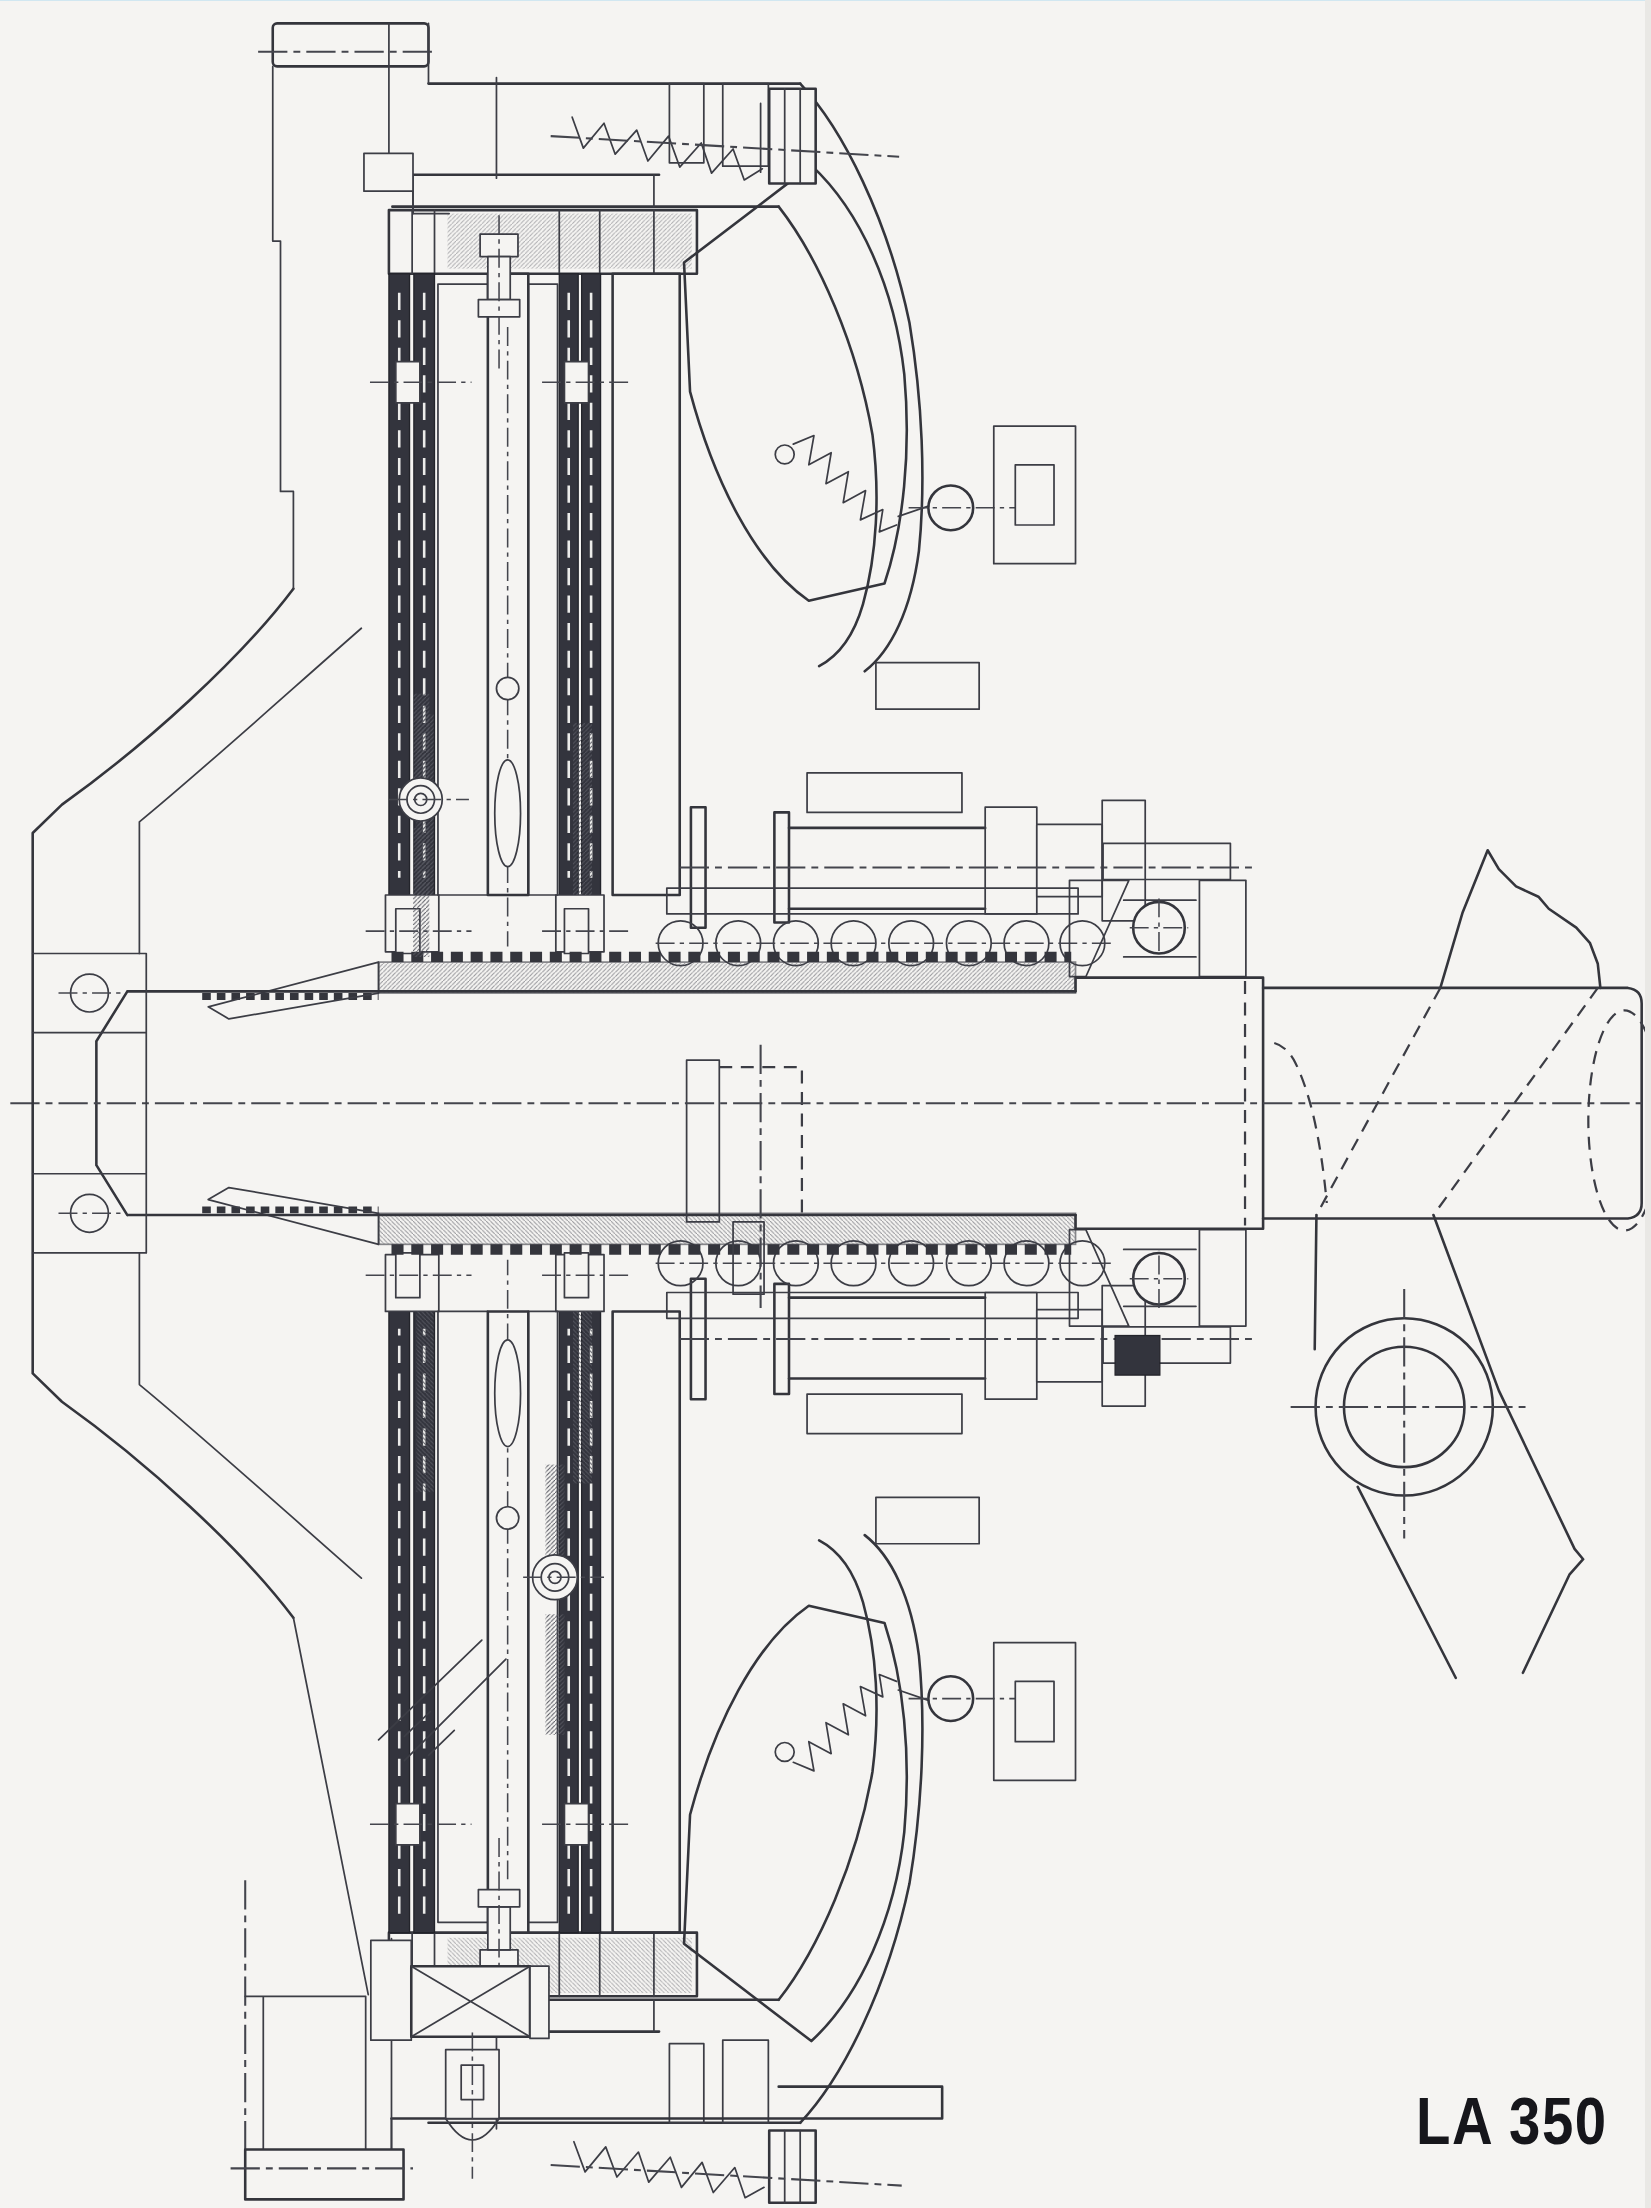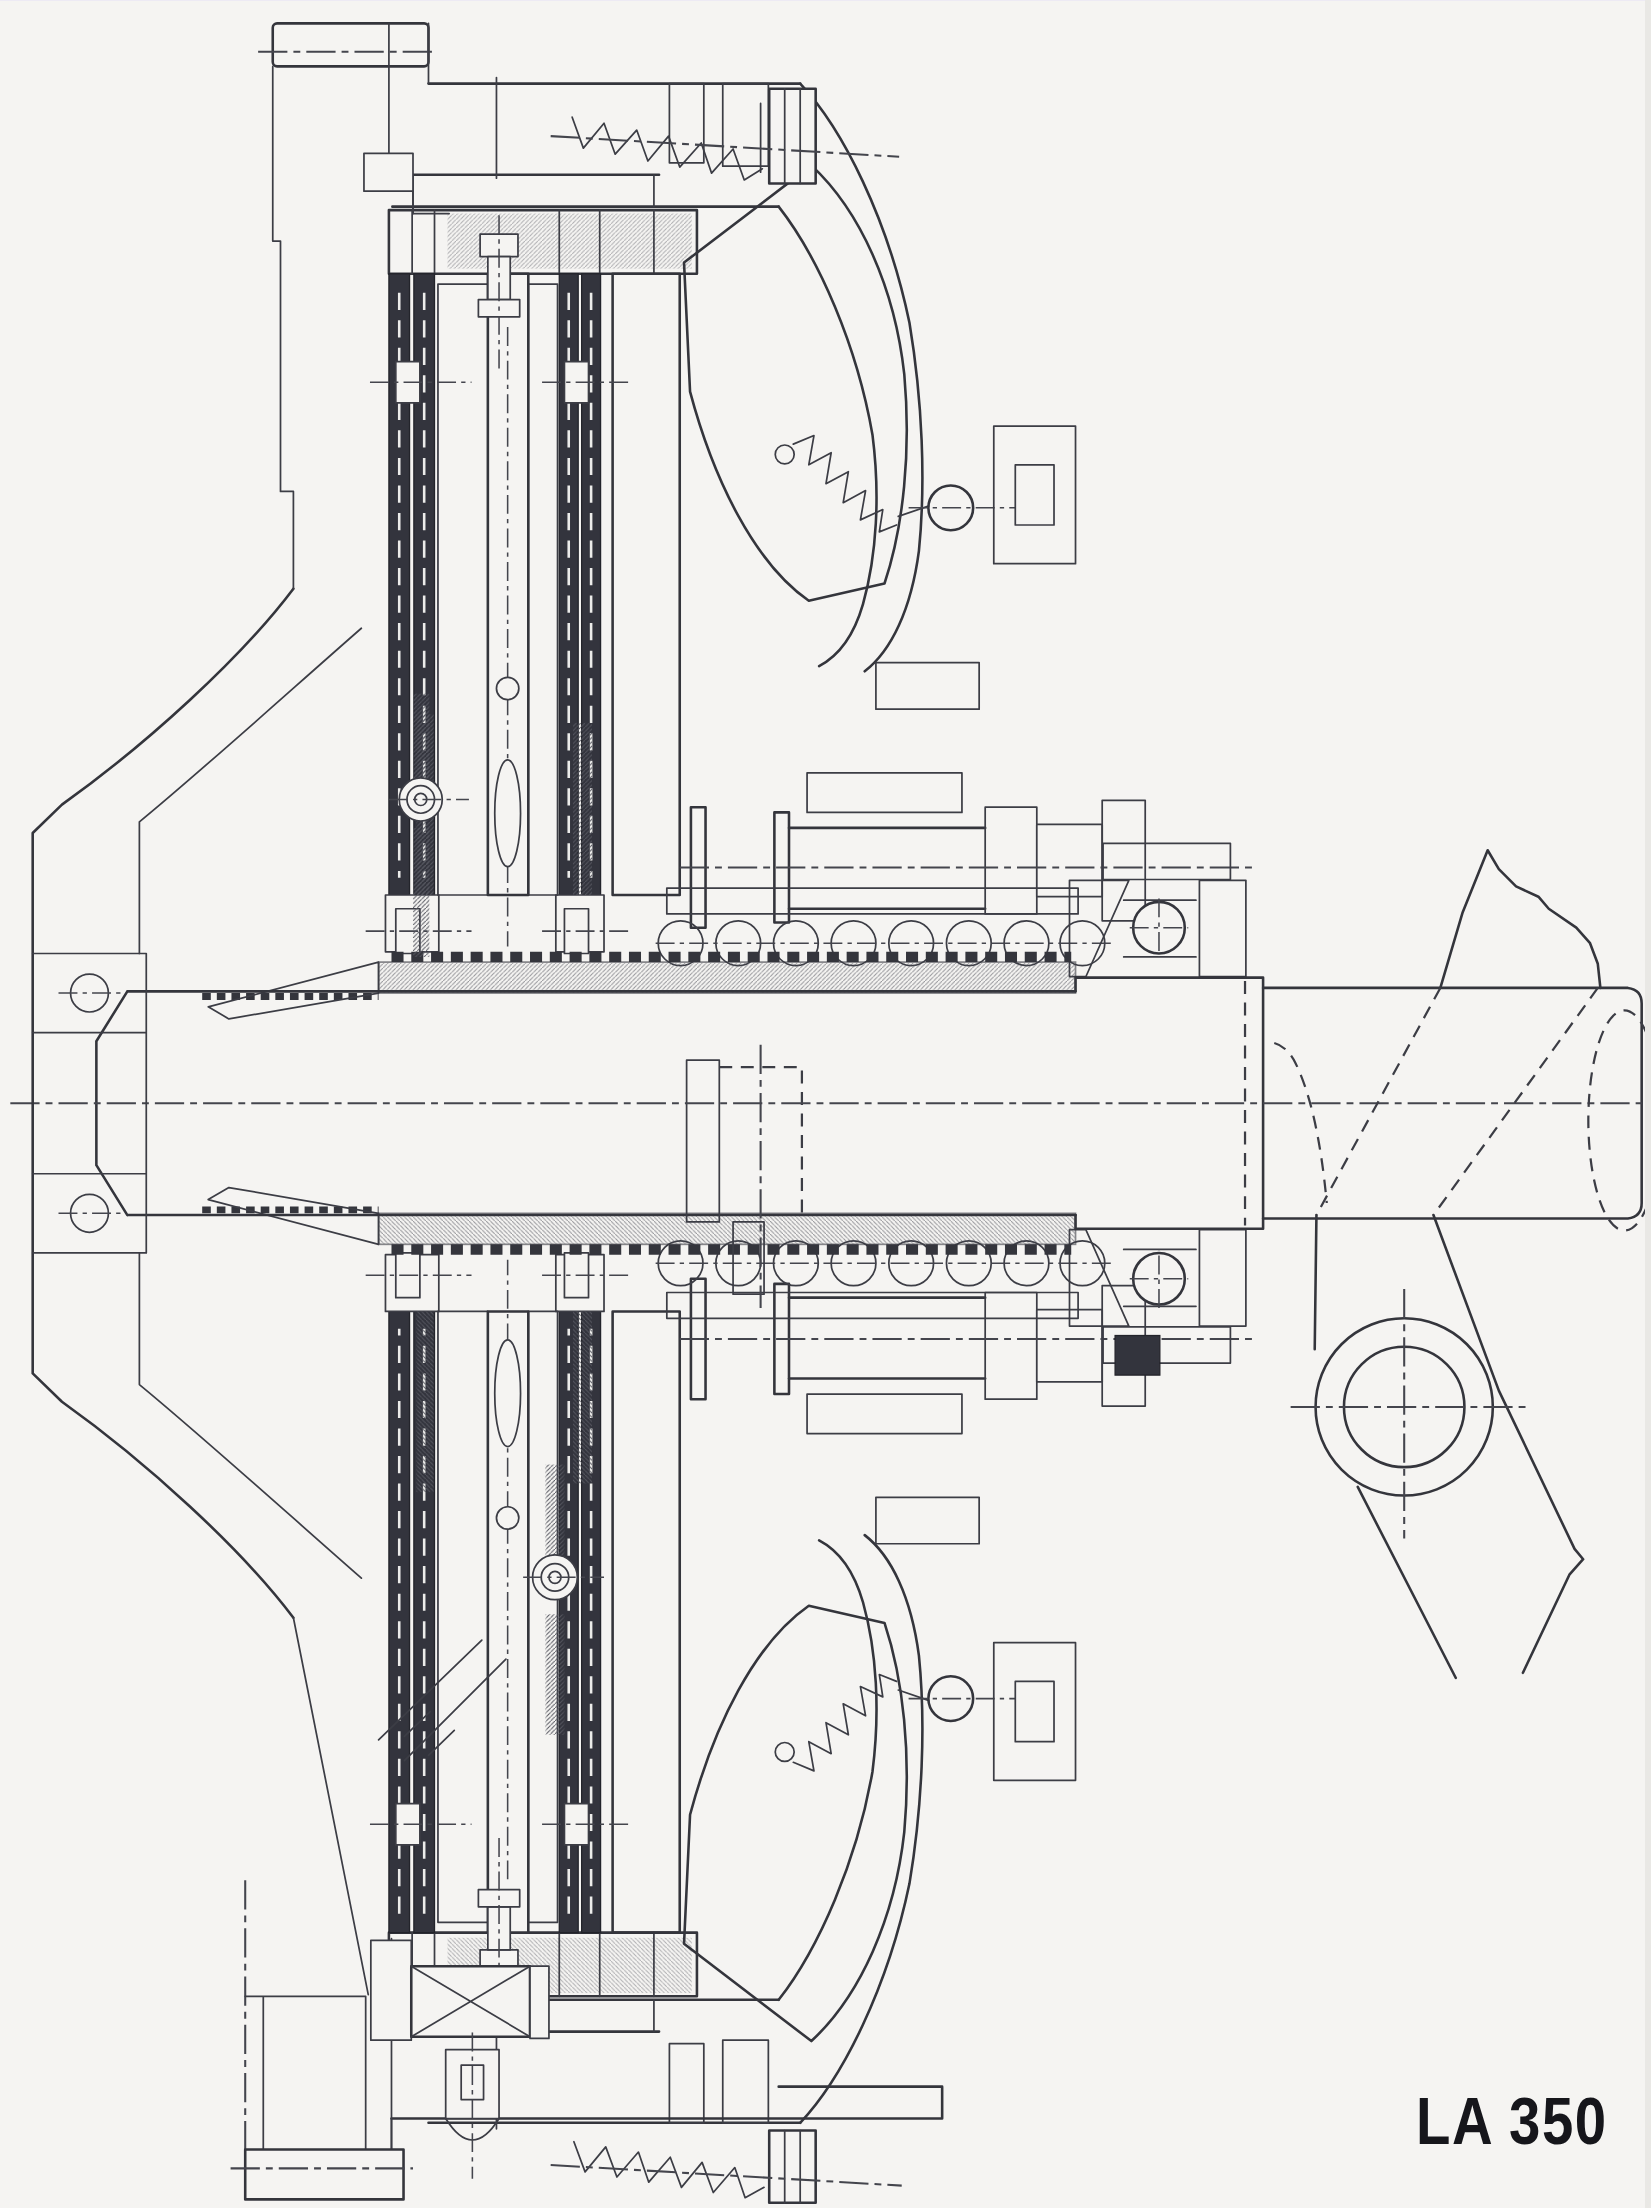--- a/index.html
+++ b/index.html
@@ -1,16 +1,16 @@
 <!DOCTYPE html>
 <html style="font-size:13.8px"><head>
 <meta charset="utf-8">
 <style>
   html,body{margin:0;padding:0;background:#e9e8e5;}
-  .page{position:relative;width:1645px;height:2209px;background:#c4b5fd;overflow:hidden;
+  .page{position:relative;width:1645px;height:2209px;background:#0ea5e9;overflow:hidden;
         font-family:"Liberation Sans",sans-serif;}
   svg{display:block;width:1652px;height:2209px;}
   .ln  {fill:none;stroke:#34353c;stroke-width:3;stroke-linejoin:round;stroke-linecap:round;}
   .ln2 {fill:none;stroke:#3c3d45;stroke-width:2;stroke-linejoin:round;stroke-linecap:round;}
   .cl  {fill:none;stroke:#44454d;stroke-width:2.4;stroke-dasharray:34 7 8 7;}
   .cl2 {fill:none;stroke:#44454d;stroke-width:1.8;stroke-dasharray:22 6 5 6;}
   .hid {fill:none;stroke:#3c3d45;stroke-width:2.6;stroke-dasharray:15 10;}
   .dk  {fill:#33343d;stroke:#23242b;stroke-width:1.5;}
   .wh  {fill:#f5f4f2;}
   .th  {fill:none;stroke:#34353c;stroke-width:12;stroke-dasharray:14 9;}

